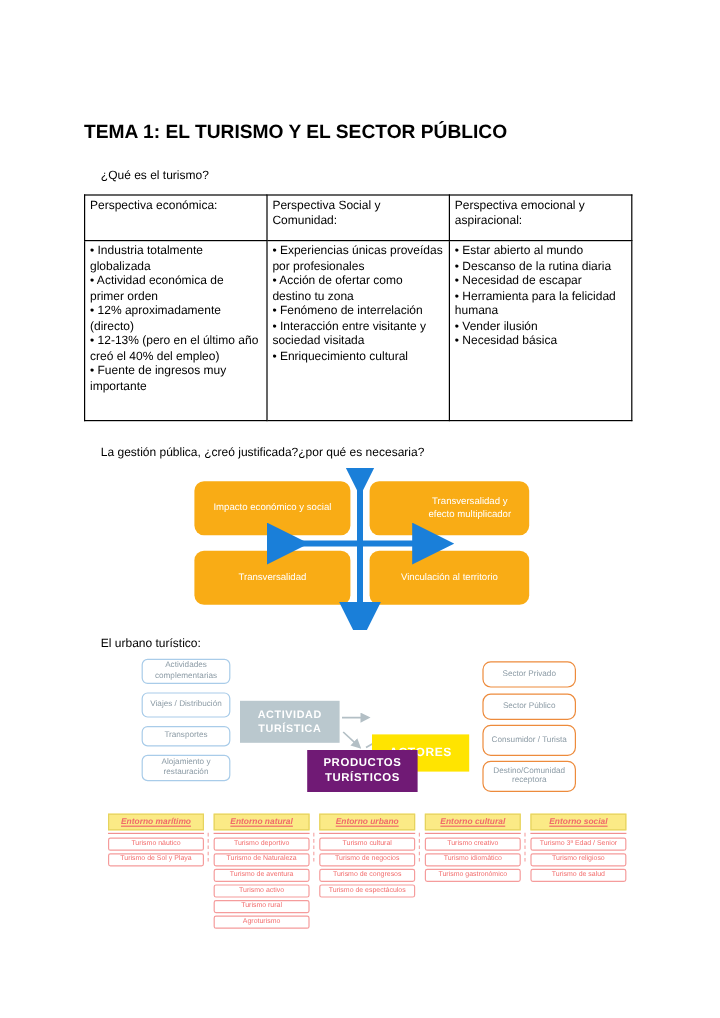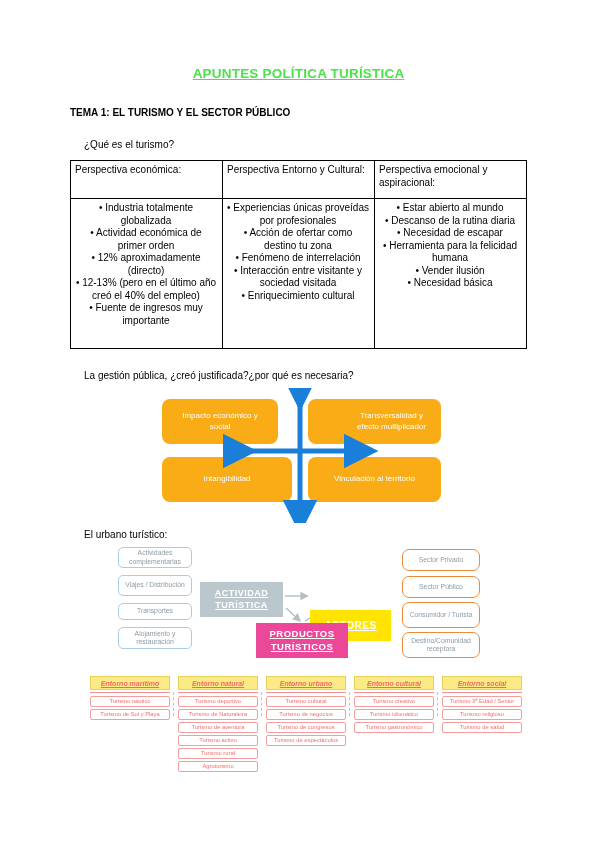--- a/index.html
+++ b/index.html
@@ -13,54 +13,54 @@
   .page { padding:66px 73px 0 70px; }
 
   .title {
     text-align:center;
     color:#4ce24c;
     font-weight:bold;
     font-size:13.5px;
     text-decoration:underline;
     letter-spacing:.2px;
   }
-  .tema { margin-top:26px; font-weight:bold; font-size:10px; }
+  .tema { margin-top:36px; font-weight:bold; font-size:16px; }
   .q   { margin-top:21px; font-size:10px;margin-left:14px; }
 
   table.persp {
     margin-top:10px;
     width:100%;
     border-collapse:collapse;
     table-layout:fixed;
   }
   table.persp td {
     border:1.4px solid #000;
     vertical-align:top;
     font-size:10px;
     padding:3px 5px 4px 4px;
     line-height:1.25;
     white-space:pre-line;
   }
   table.persp tr.hdr td { height:38px; }
-  table.persp tr.bodyr td { height:150px;text-align:center; }
+  table.persp tr.bodyr td { height:150px; }
 
   
   .quadrant { position:relative; margin-top:7px; height:135px; }
   .qbox {
     position:absolute;
     background:#f9ac15;
     border-radius:8px;
     color:#fff;
     font-size:8px;
     display:flex; align-items:center; justify-content:center;
     text-align:center;
     padding:4px 14px;
     line-height:1.35;
   }
-  .q-tl { left:92px;  top:11px; width:116px; height:45px; }
+  .q-tl { left:92px;  top:11px; width:130px; height:45px; }
   .q-tr { left:238px; top:11px; width:133px; height:45px;padding-left:48px; }
   .q-bl { left:92px;  top:69px; width:130px; height:45px; }
   .q-br { left:238px; top:69px; width:133px; height:45px; }
   .quadrant svg { position:absolute; left:0; top:0; }
 
   
   .system { position:relative; margin-top:6px; height:120px; }
   .sbox {
     position:absolute;
     background:#fff;
@@ -79,25 +79,25 @@
   .sl3 { top:57px; height:17px; }
   .sl4 { top:81px; height:22px; }
   .sr1 { top:3px;  height:22px; }
   .sr2 { top:30px; height:22px; }
   .sr3 { top:56px; height:26px; }
   .sr4 { top:86px; height:26px; }
   .scenter {
     position:absolute;
     color:#fff; font-weight:bold;
     display:flex; align-items:center; justify-content:center;
-    text-align:center; line-height:1.3; letter-spacing:.5px;text-decoration:underline;
+    text-align:center; line-height:1.3; letter-spacing:.5px;
   }
   .s-act  { left:130px; top:36px; width:83px; height:35px; background:#bac8ce; font-size:9px; }
   .s-actr { left:240px; top:36px; width:81px; height:31px; background:#ffe400; font-size:10px;margin-top:28px; }
-  .s-prod { left:186px; top:77px; width:92px; height:35px; background:#ec4899; font-size:9.5px; }
+  .s-prod { left:186px; top:77px; width:92px; height:35px; background:#701a75; font-size:9.5px; }
   .system svg { position:absolute; left:0; top:0; }
 
   
   .typology { margin:10px 0 0 20px; width:432px; display:flex; gap:8px; }
   .tcol { width:80px; position:relative; }
   .tcol + .tcol::before {
     content:""; position:absolute; left:-5px; top:16px; height:24px;
     border-left:1px dashed #f5a9a9;
   }
   .thead {
@@ -120,31 +120,30 @@
     text-align:center; line-height:1.1;
     padding:1px 1px;
     margin-bottom:2px;
   }
 </style>
 </head>
 <body>
 
 <div class="page">
 
-  <div class="title">APUNTES POLÍTICA TURÍSTICA</div>
 
   <div class="tema">TEMA 1: EL TURISMO Y EL SECTOR PÚBLICO</div>
 
   <div class="q">¿Qué es el turismo?</div>
 
   <table class="persp">
     <tbody>
         <tr class="hdr">
       <td>Perspectiva económica:</td>
-      <td>Perspectiva Entorno y Cultural:</td>
+      <td>Perspectiva Social y Comunidad:</td>
       <td>Perspectiva emocional y aspiracional:</td>
     </tr>
     <tr class="bodyr">
       <td>• Industria totalmente globalizada
 • Actividad económica de primer orden
 • 12% aproximadamente (directo)
 • 12-13% (pero en el último año creó el 40% del empleo)
 • Fuente de ingresos muy importante</td>
       <td>• Experiencias únicas proveídas por profesionales
 • Acción de ofertar como destino tu zona
@@ -159,21 +158,21 @@
 • Necesidad básica</td>
     </tr>
   </tbody>
     </table>
 
   <div class="q">La gestión pública, ¿creó justificada?¿por qué es necesaria?</div>
 
   <div class="quadrant">
     <div class="qbox q-tl">Impacto económico y social</div>
     <div class="qbox q-tr">Transversalidad y efecto multiplicador</div>
-    <div class="qbox q-bl">Intangibilidad</div>
+    <div class="qbox q-bl">Transversalidad</div>
     <div class="qbox q-br">Vinculación al territorio</div>
     <svg width="457" height="135">
       <defs>
         <marker id="ahb" markerWidth="7" markerHeight="7" refX="3.5" refY="3.5" orient="auto">
           <path d="M0,0 L7,3.5 L0,7 z" fill="#1a7fd9"></path>
         </marker>
       </defs>
       <line x1="230" y1="6" x2="230" y2="129" stroke="#1a7fd9" stroke-width="5" marker-start="url(#ahb)" marker-end="url(#ahb)"></line>
       <line x1="170" y1="63" x2="291" y2="63" stroke="#1a7fd9" stroke-width="5" marker-start="url(#ahb)" marker-end="url(#ahb)"></line>
     </svg>

